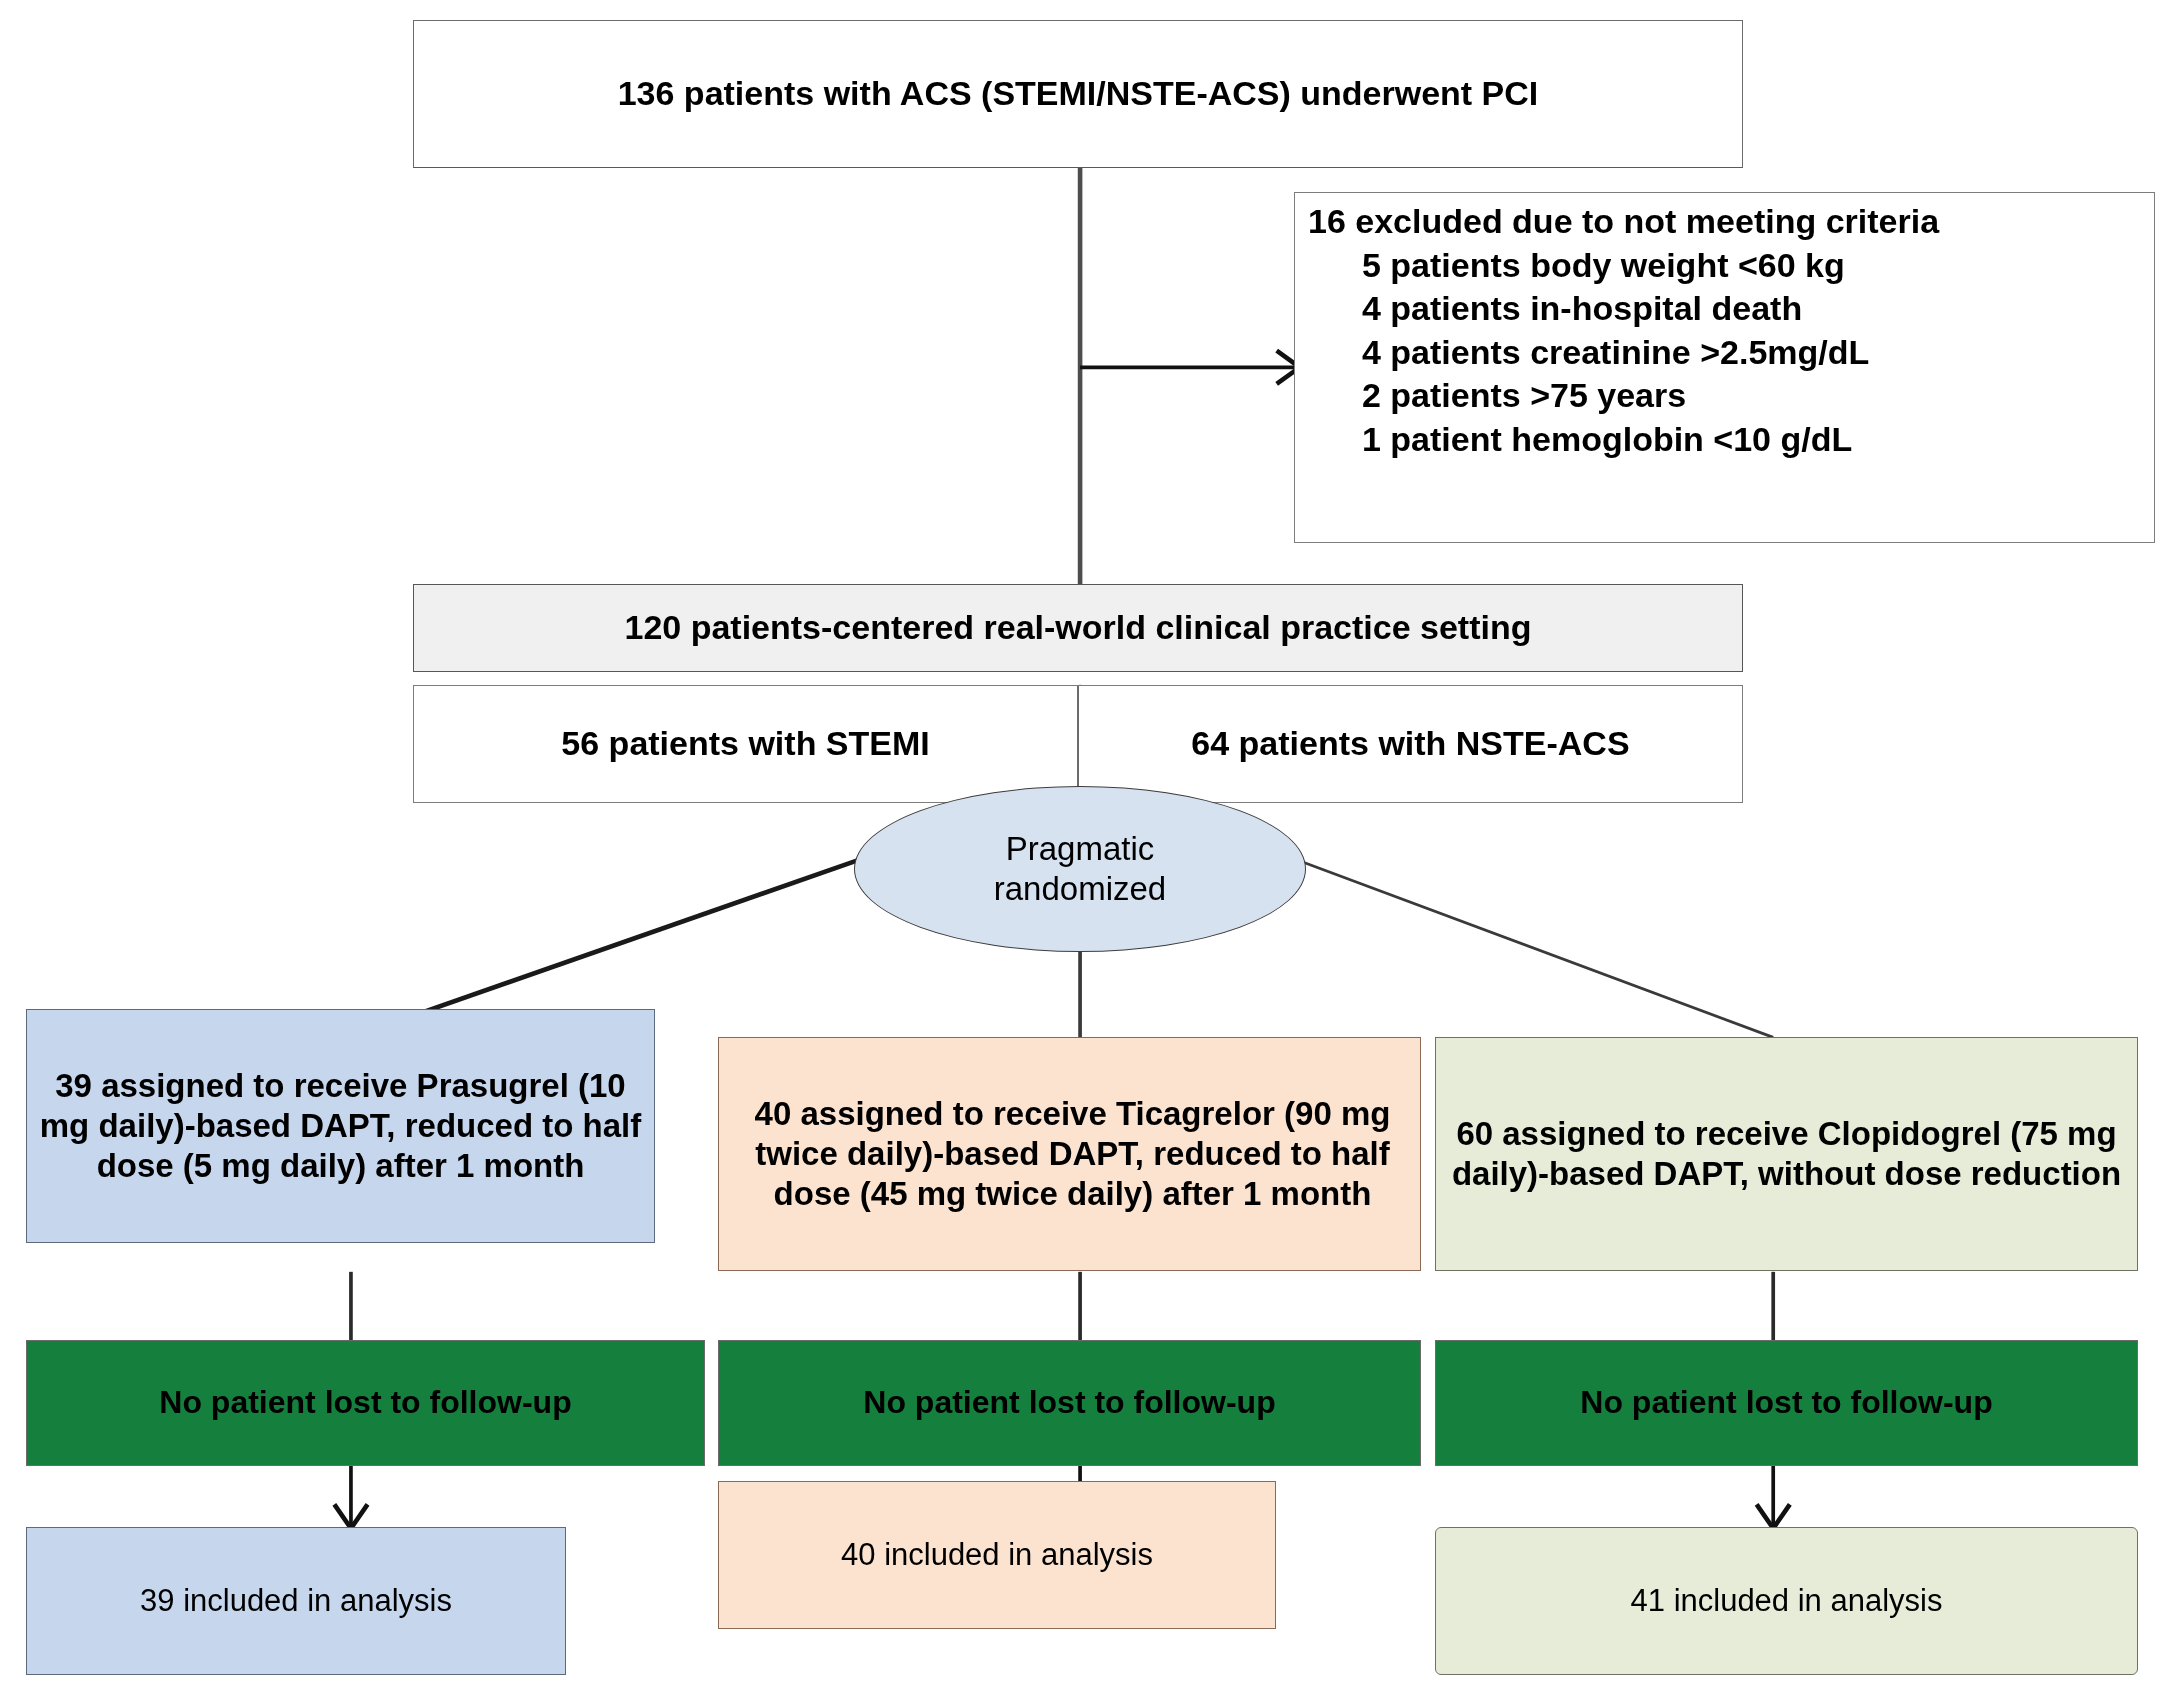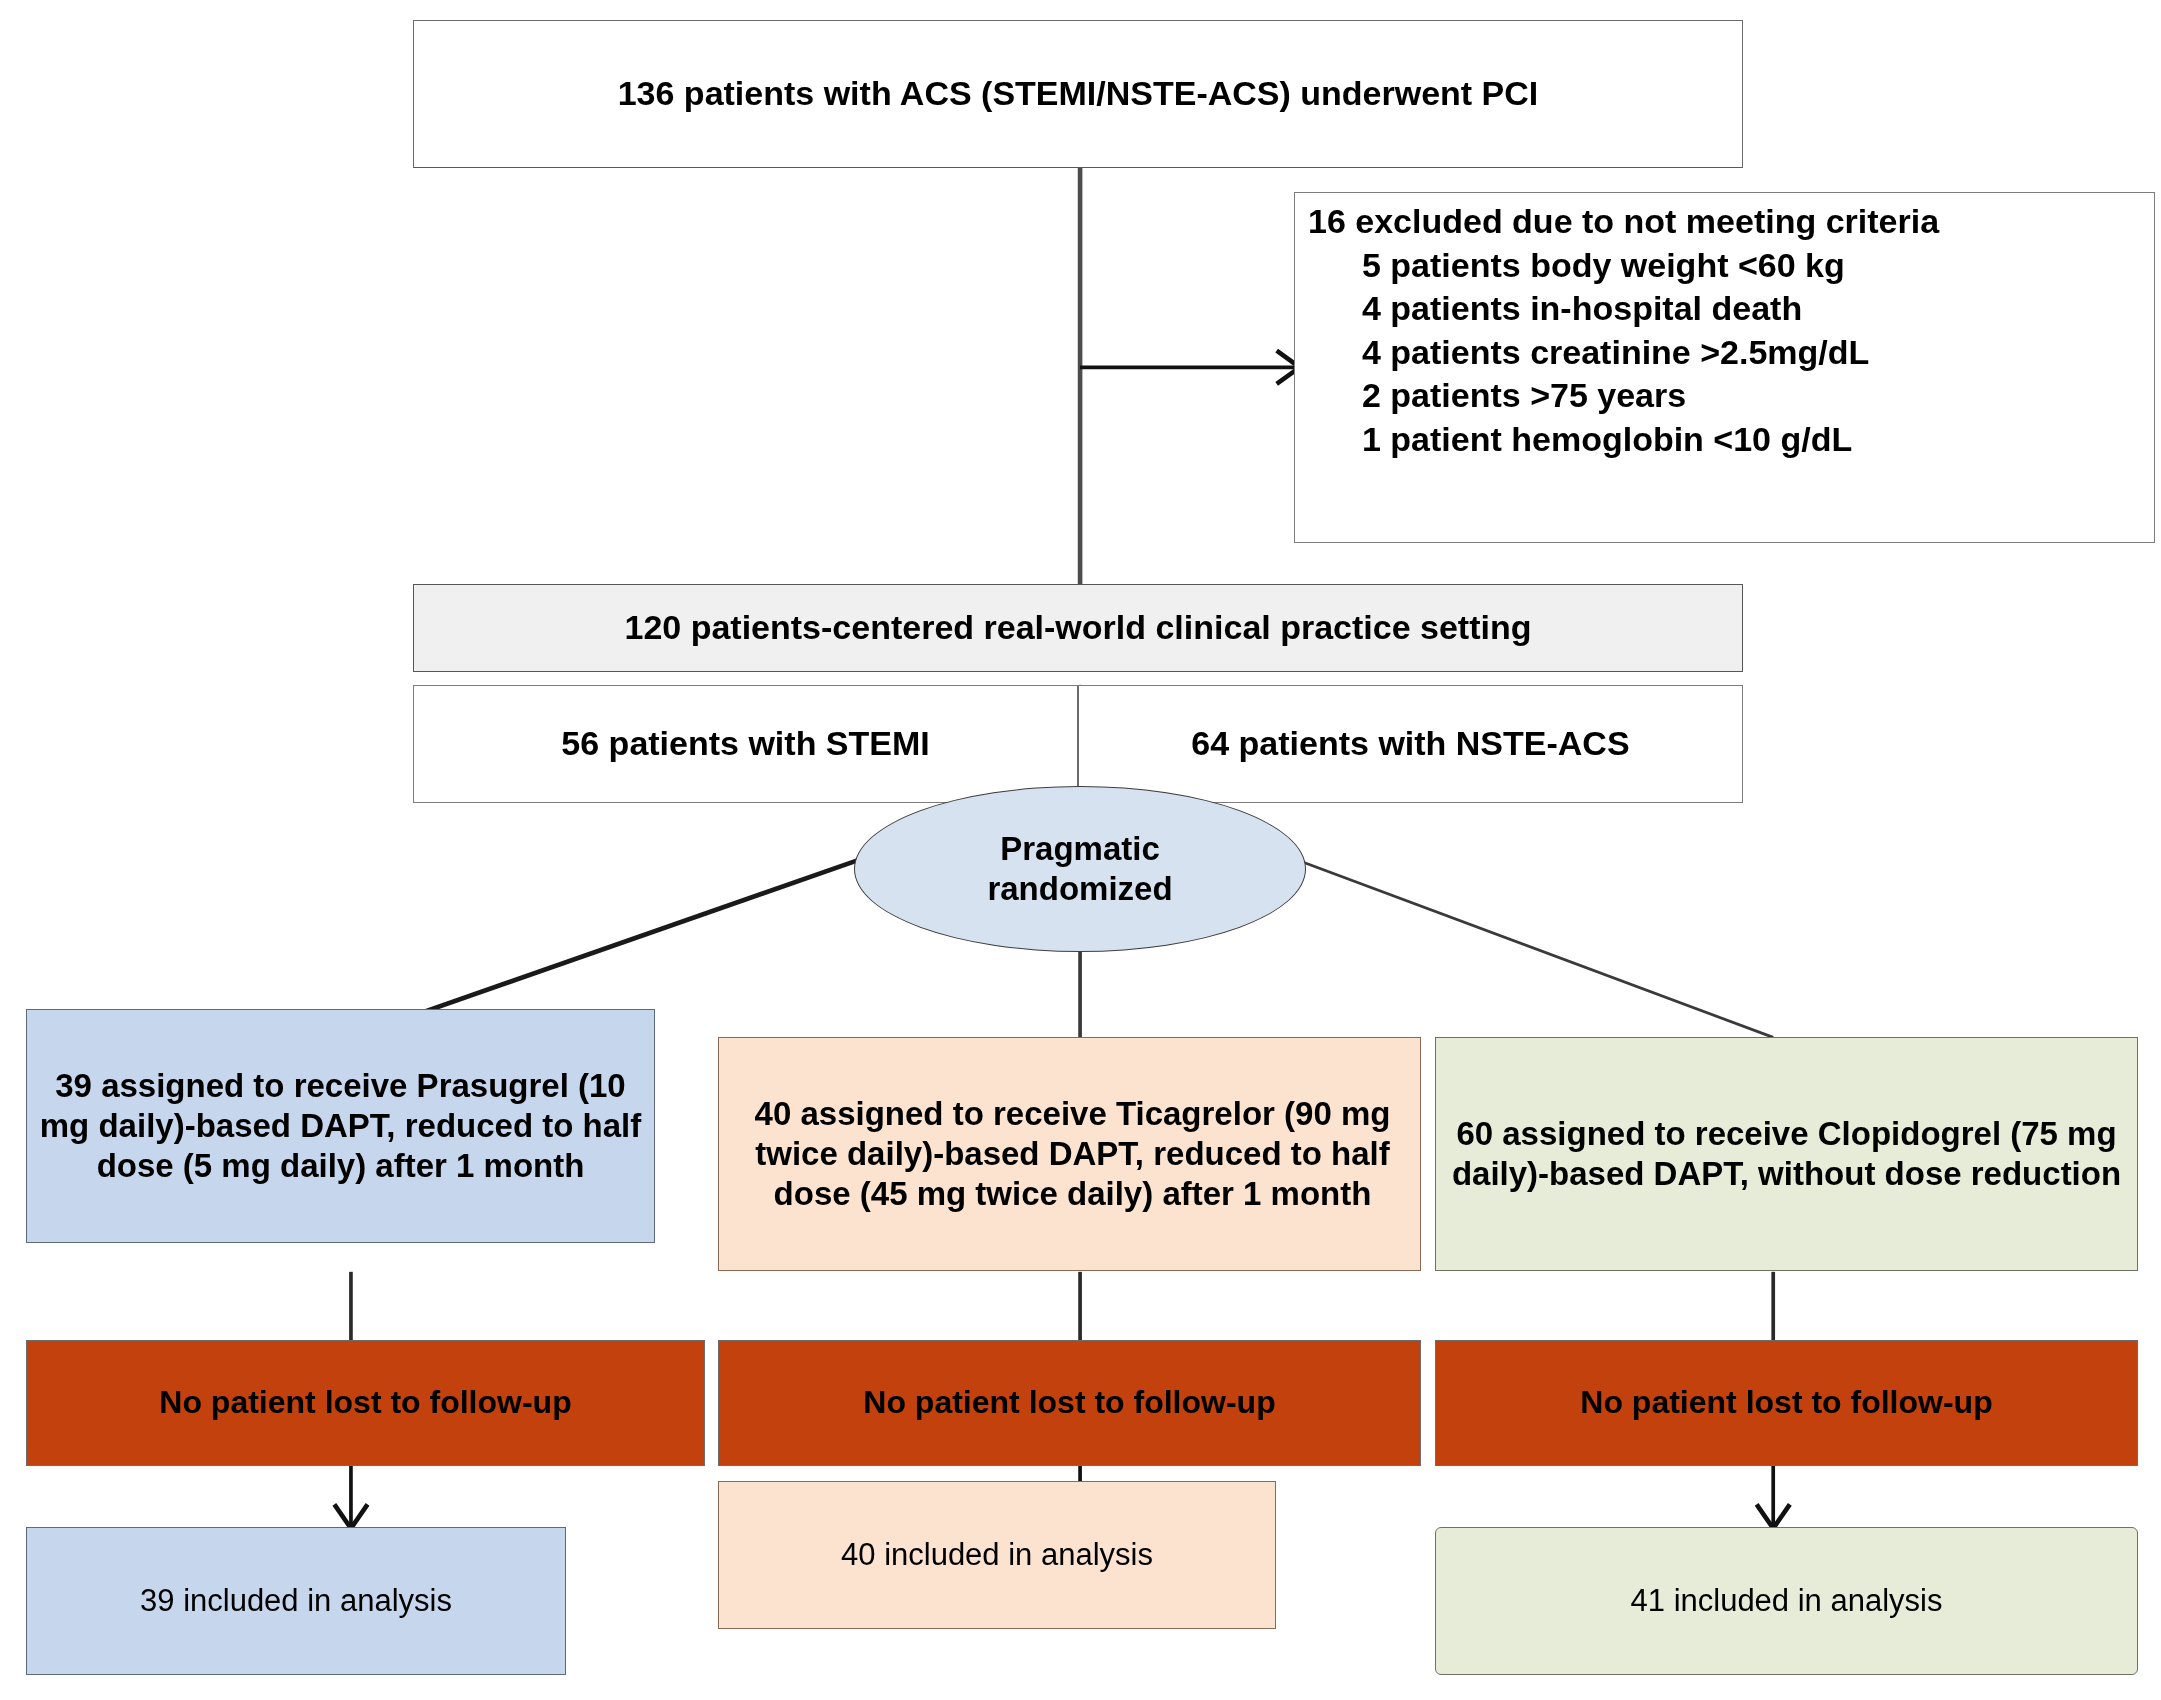--- a/index.html
+++ b/index.html
@@ -9,41 +9,41 @@
   .box{position:absolute;box-sizing:border-box;display:flex;align-items:center;justify-content:center;
        text-align:center;color:#000;line-height:1.22;}
 
   
   .b-top{border:1.8px solid #6b6b6b;border-bottom-color:#5a5a5a;background:#ffffff;}
   .b-plain{border:1.8px solid #7d7d7d;background:#ffffff;}
   .b-grey{border:1.8px solid #565656;background:#f0f0f0;}
   .b-blue{border:1.8px solid #5d6a7d;background:#c6d7ed;}
   .b-orange{border:1.8px solid #8a6a55;background:#fbe3d0;}
   .b-green{border:1.8px solid #6e7260;background:#e7ecd9;}
-  .b-white{border:1.8px solid #6b6b6b;background:#c2410c;}
+  .b-white{border:1.8px solid #6b6b6b;background:#15803d;}
 
   .bold{font-weight:bold;}
   .txt{display:block;width:100%;padding:0 9.2px;box-sizing:border-box;}
 
   
   #excluded-box{align-items:flex-start;justify-content:flex-start;text-align:left;}
   #excluded-box .inner{width:100%;padding:7.4px 13px 5.5px 13px;box-sizing:border-box;}
   #excluded-box .head{font-weight:bold;font-size:34px;line-height:1.28;}
   #excluded-box ul{list-style:none;margin:0;padding:0 0 0 54px;}
   #excluded-box li{font-weight:bold;font-size:34px;line-height:1.28;white-space:nowrap;}
 
   
   #split-row{display:flex;padding:0;}
   #split-row .half{flex:1 1 50%;display:flex;align-items:center;justify-content:center;font-weight:bold;font-size:34px;}
   #split-row .divider{width:1.8px;background:#6b6b6b;align-self:stretch;}
 
   
   #ellipse{position:absolute;box-sizing:border-box;border:1.8px solid #3d3d3d;border-radius:50%;
            background:#d7e2f0;display:flex;align-items:center;justify-content:center;text-align:center;
-           font-weight:bold;font-size:33px;line-height:1.22;z-index:5;}
+           font-weight:normal;font-size:33px;line-height:1.22;z-index:5;}
 
   svg.lines{position:absolute;left:0;top:0;width:2162px;height:1701px;pointer-events:none;}
 
   .t37{font-size:34px;}
   .t36{font-size:33px;}
   .t35{font-size:32px;}
   .t34{font-size:31px;}
 </style>
 </head>
 <body>

